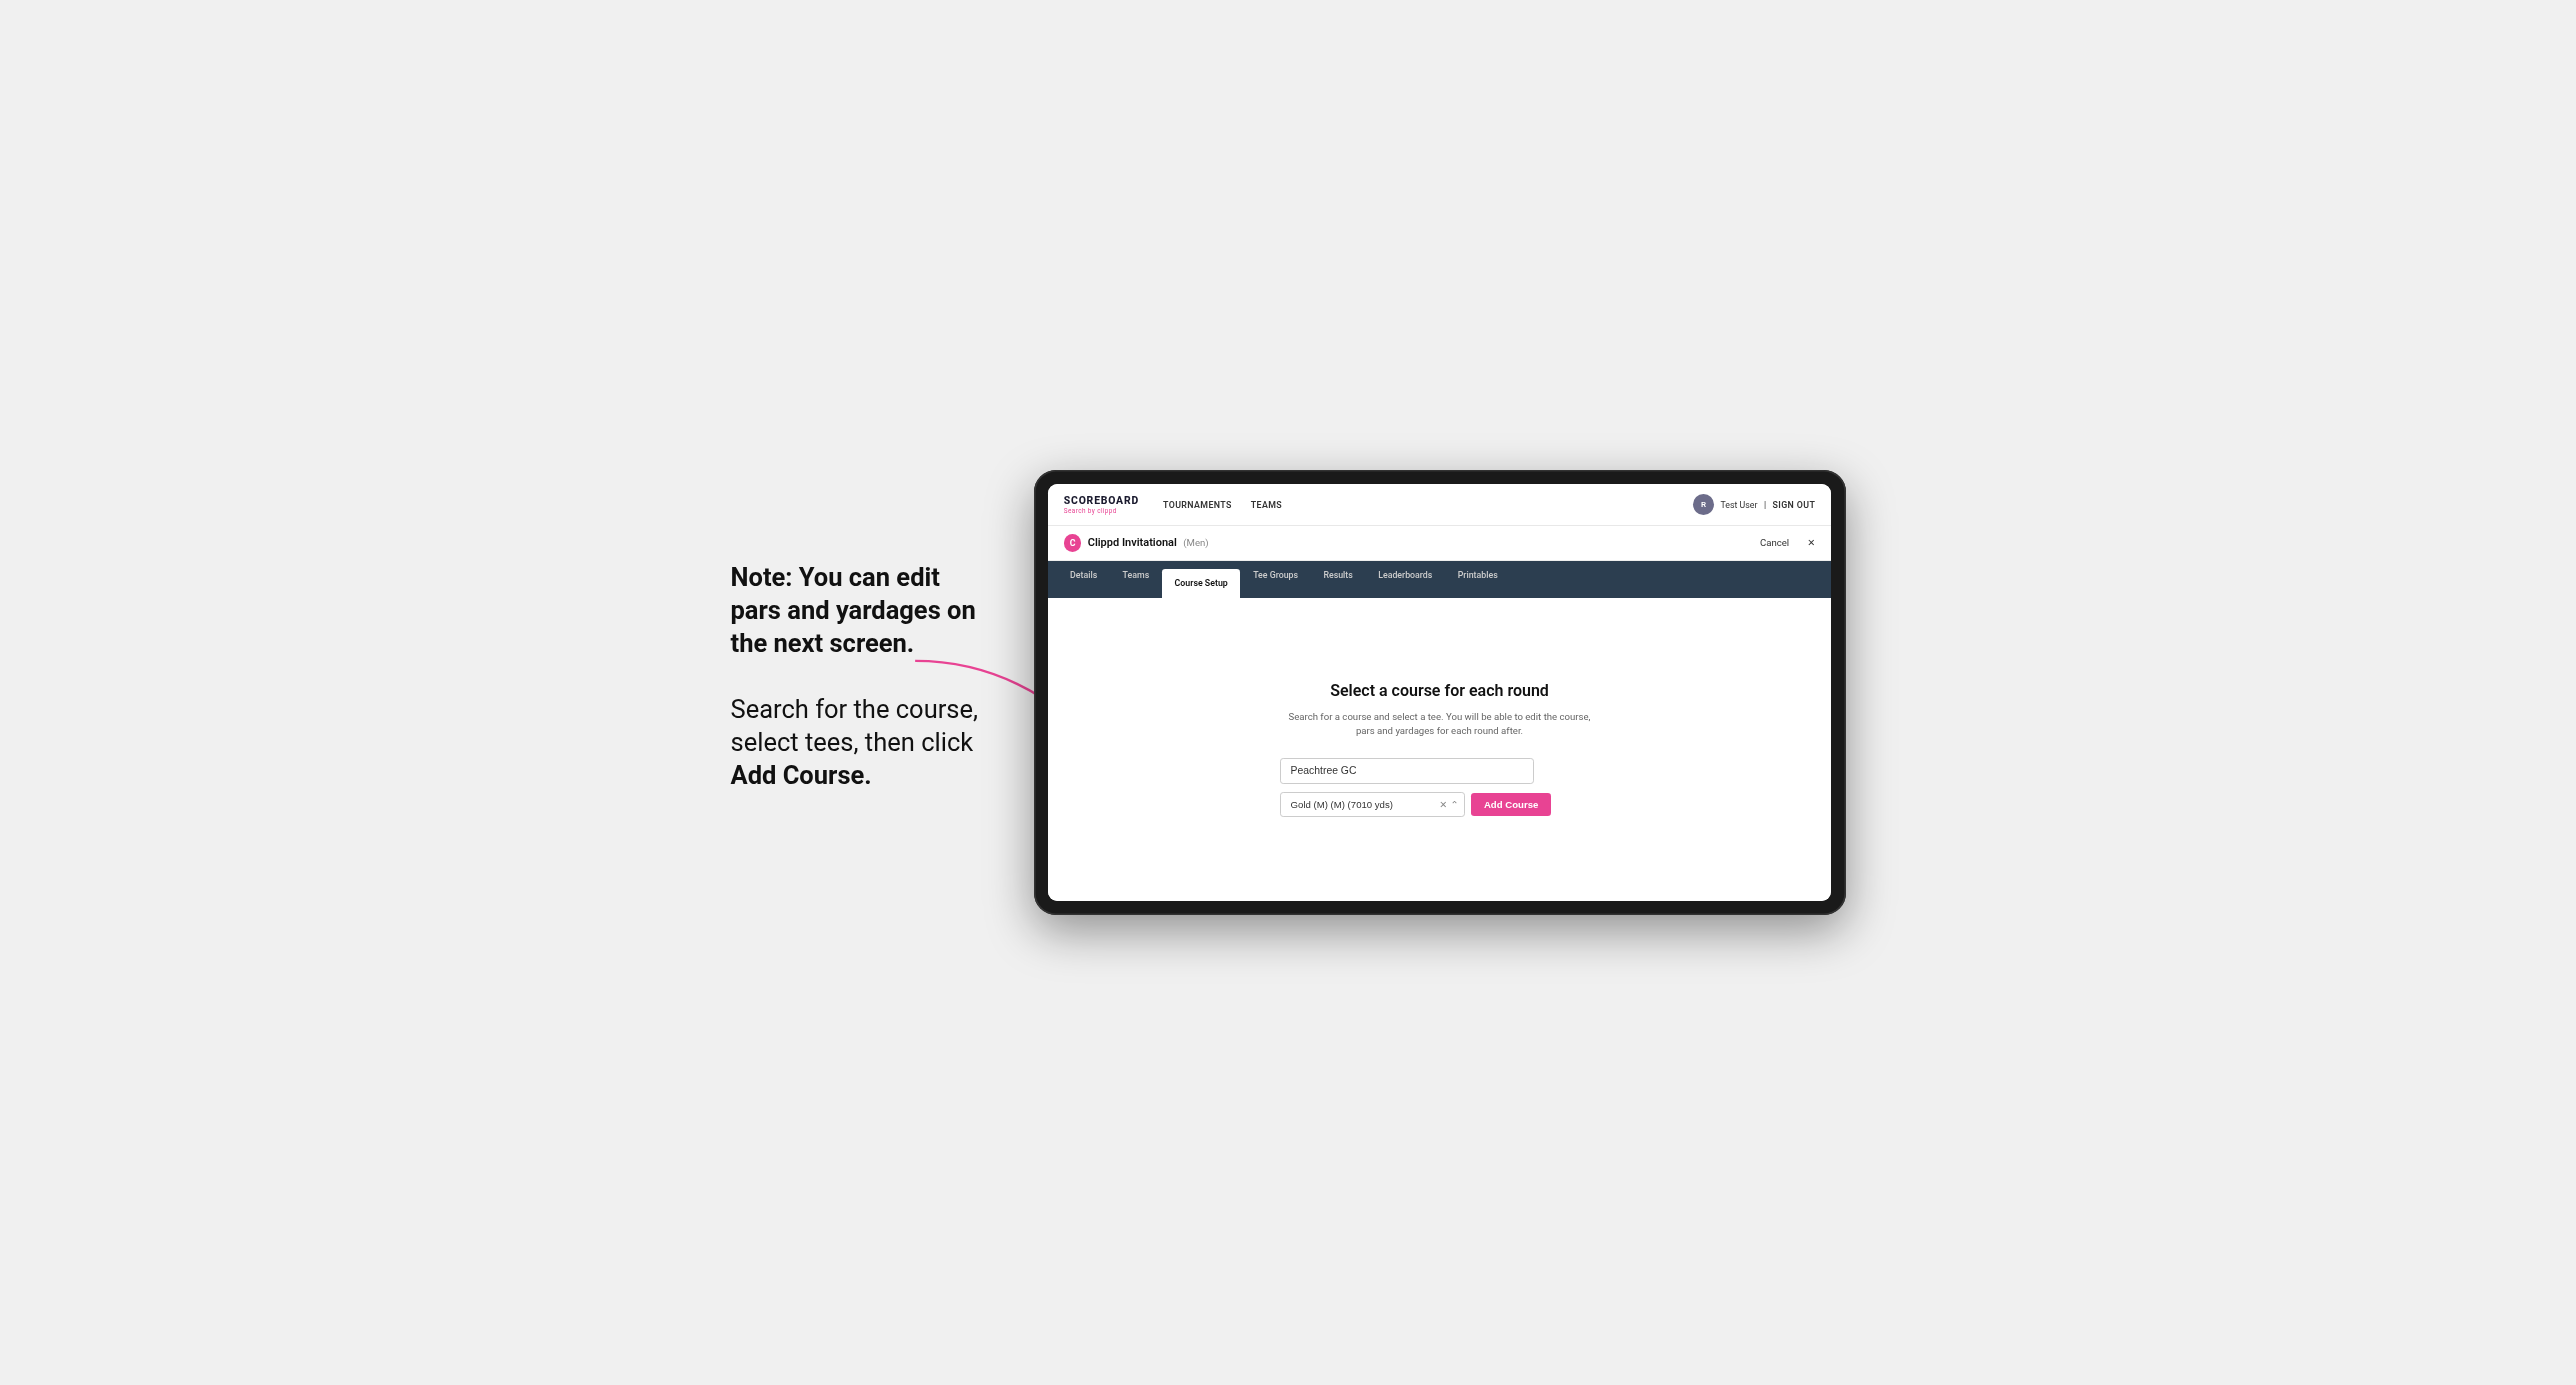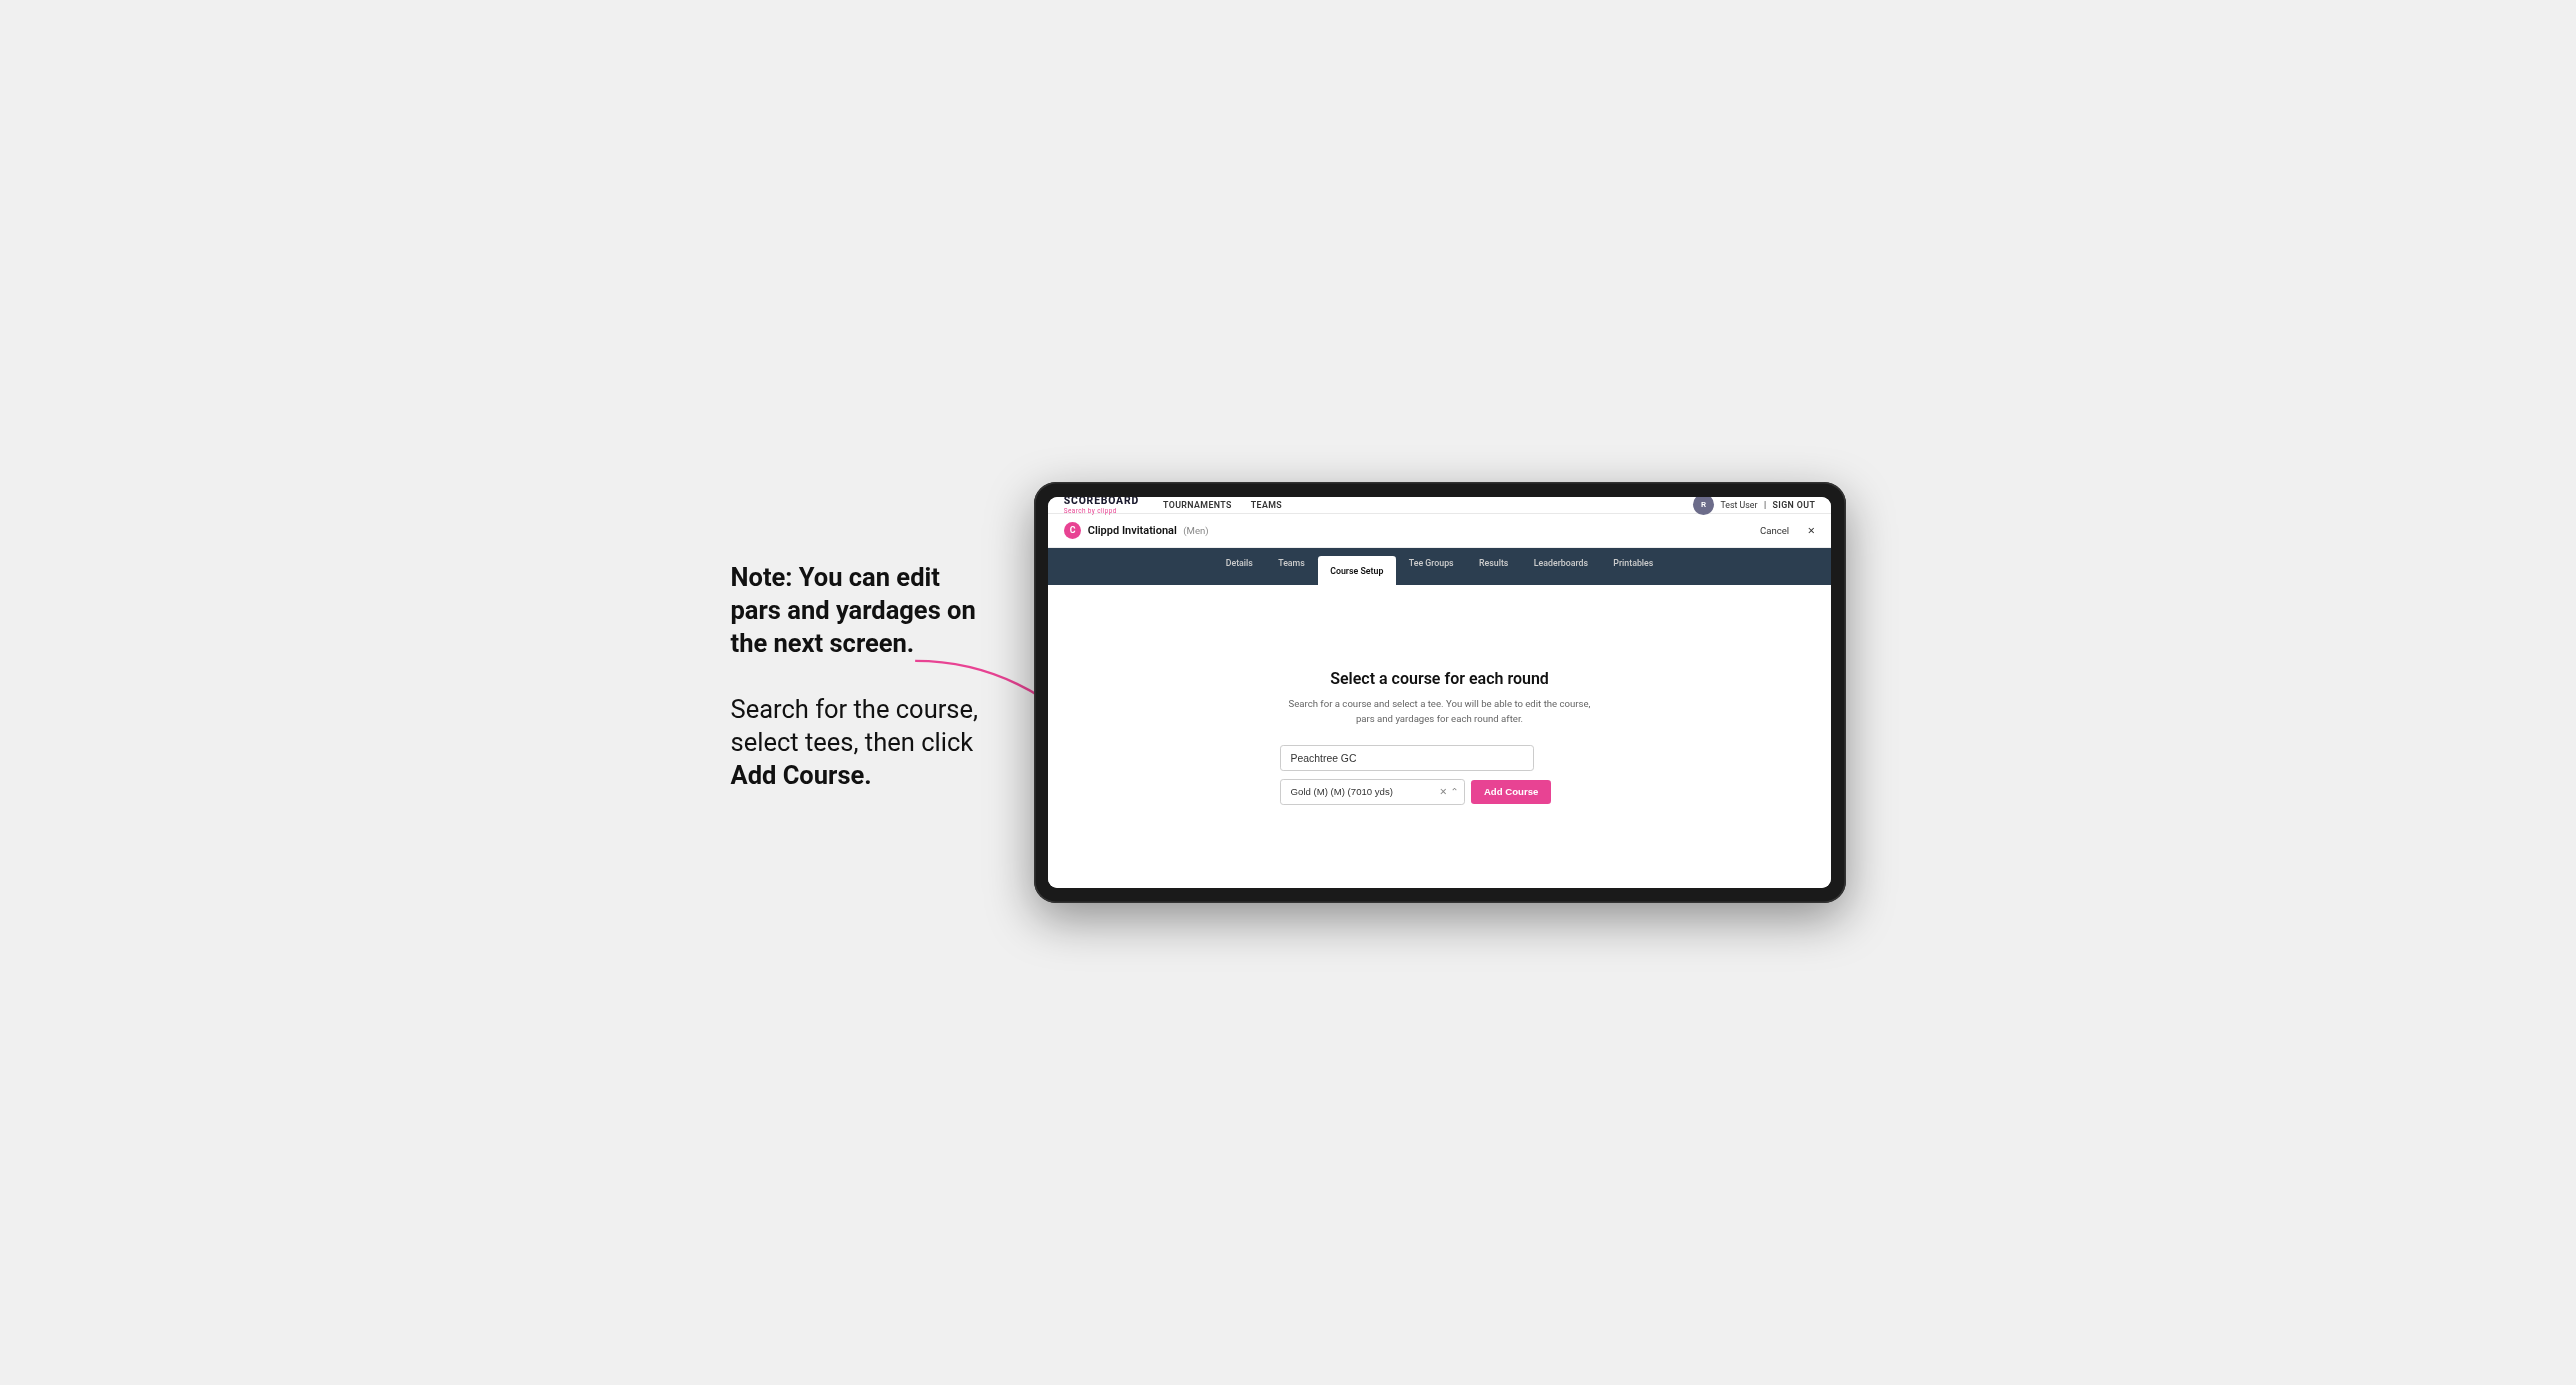--- a/index.html
+++ b/index.html
@@ -56,21 +56,21 @@
       position: relative;
     }
 
     
     .top-nav {
       background: #fff;
       border-bottom: 0.8px solid #e8e8e8;
       display: flex;
       align-items: center;
       padding: 0 16px;
-      height: 17px;
+      height: 42px;
     }
 
     .logo-area {
       display: flex;
       flex-direction: column;
       margin-right: 24px;
     }
 
     .logo-text {
       font-size: 10.4px;
@@ -170,21 +170,20 @@
       display: flex;
       align-items: center;
       gap: 18px;
     }
 
     
     .tab-bar {
       background: #2c3e50;
       display: flex;
       padding: 0 9.6px;
-      justify-content: center;
     }
 
     .tab-item {
       padding: 9.6px 12.7px;
       font-size: 8.8px;
       color: #ccc;
       cursor: pointer;
       font-weight: 500;
       white-space: nowrap;
     }

